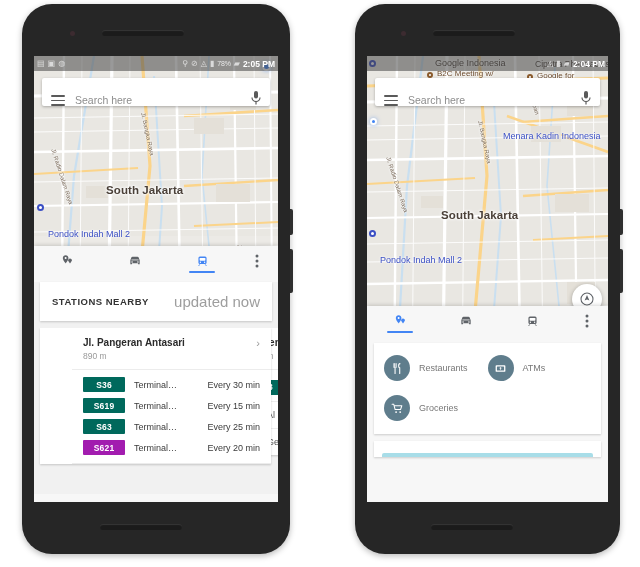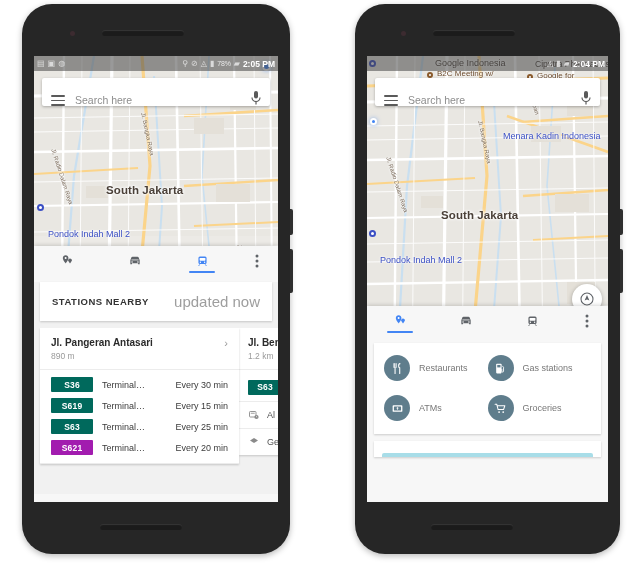--- a/index.html
+++ b/index.html
@@ -84,21 +84,21 @@
            width:26px;height:2.2px;background:#4285f4;border-radius:1px;}
 
   
   .cardwrap{position:relative;padding:0 0 0 0;background:#f1f1f1;}
   .card{background:#fff;box-shadow:0 1px 2px rgba(0,0,0,.18);}
   .card-hdr{display:flex;align-items:center;justify-content:space-between;
             padding:11px 12px;}
   .card-hdr .t{font-size:9.5px;font-weight:700;color:#333;letter-spacing:.5px;}
   .card-hdr .s{font-size:15px;color:#9e9e9e;}
 
-  .stncard{position:relative;background:#fff;box-shadow:0 1px 2px rgba(0,0,0,.18);}
+  .stncard{position:relative;background:#fff;box-shadow:0 1px 2px rgba(0,0,0,.18);padding-left:32px;}
   .stn-top{display:flex;align-items:flex-start;padding:9px 11px 8px;}
   .stn-name{font-size:10px;font-weight:700;color:#2b2b2b;}
   .stn-dist{font-size:8.5px;color:#9a9a9a;margin-top:3px;}
   .chev{margin-left:auto;color:#9a9a9a;font-size:11px;line-height:1;padding-top:1px;}
   .divider{height:1px;background:#ececec;}
   .routes{padding:4px 0 5px;}
   .route{display:flex;align-items:center;padding:3px 11px;gap:9px;}
   .badge{min-width:42px;text-align:center;color:#fff;font-size:8.5px;
          font-weight:700;padding:2.5px 0;border-radius:1px;letter-spacing:.2px;}
   .route .dest{font-size:9px;color:#3b3b3b;width:52px;overflow:hidden;
@@ -505,30 +505,20 @@
                 <svg width="13" height="13" viewBox="0 0 24 24">
                   <path d="M7 3v7M9.6 3v7M5.4 3v7" stroke="#fff" stroke-width="1.7" stroke-linecap="round"></path>
                   <path d="M7.5 10v11" stroke="#fff" stroke-width="2" stroke-linecap="round"></path>
                   <path d="M16.5 3c-1.4 0-2.4 1.6-2.4 4.2 0 2 .9 3.3 2 3.6V21" stroke="#fff" stroke-width="2" fill="none" stroke-linecap="round"></path>
                 </svg>
               </div>
               <span class="lbl">Restaurants</span>
             </div>
 
 
-            <div class="cat">
-              <div class="circ" style="background:#5f7d8c;">
-                <svg width="13" height="13" viewBox="0 0 24 24">
-                  <rect x="4" y="3" width="10" height="18" rx="1.4" fill="#fff"></rect>
-                  <rect x="6" y="5.4" width="6" height="4.6" fill="#5f7d8c"></rect>
-                  <path d="M15 7l2.6 2.6V17a1.6 1.6 0 0 1-3.2 0v-4" stroke="#fff" stroke-width="1.6" fill="none"></path>
-                </svg>
-              </div>
-              <span class="lbl">Gas stations</span>
-            </div>
 
             <div class="cat">
               <div class="circ" style="background:#5f7d8c;">
                 <svg width="13" height="13" viewBox="0 0 24 24">
                   <rect x="3" y="6" width="18" height="12" rx="1.6" fill="#fff"></rect>
                   <rect x="5.4" y="8.4" width="13.2" height="7.2" rx="1" fill="#5f7d8c"></rect>
                   <path d="M12 9.6v4.8M10.2 11.4h3.6" stroke="#fff" stroke-width="1.4"></path>
                 </svg>
               </div>
               <span class="lbl">ATMs</span>

